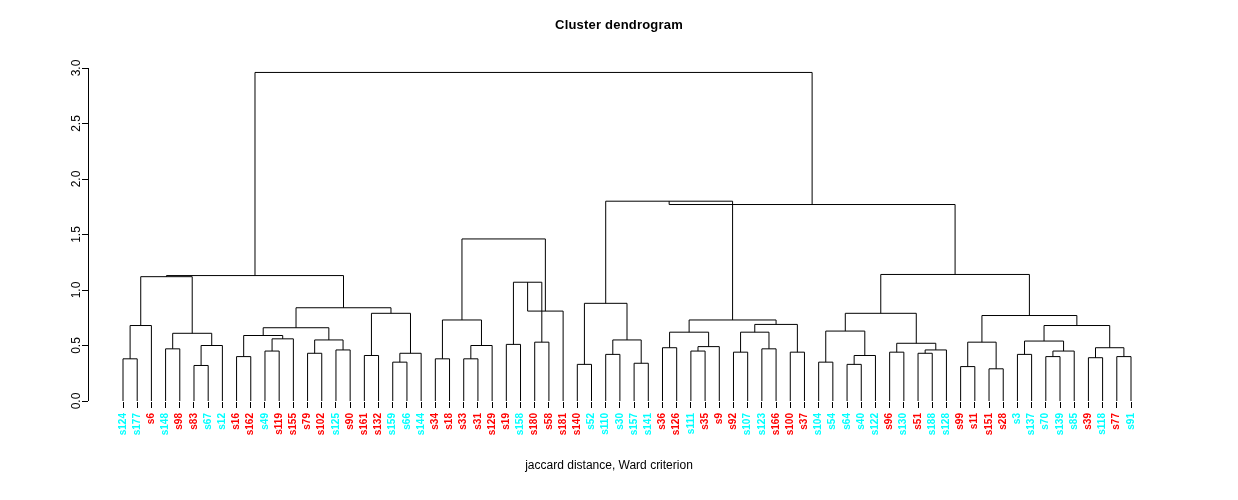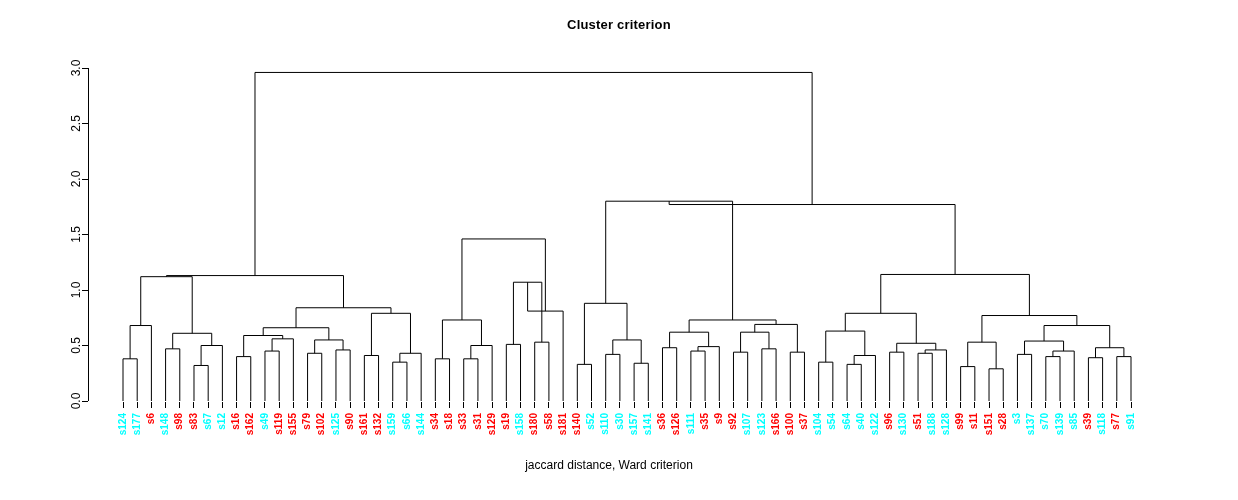--- a/index.html
+++ b/index.html
@@ -19,21 +19,21 @@
   }
   svg{display:block;}
   .axisline{stroke:#000;stroke-width:1;fill:none;shape-rendering:crispEdges;}
   .tree{stroke:#000;stroke-width:1;fill:none;shape-rendering:geometricPrecision;}
   .ytick{font-size:12px;fill:#000;font-family:"Liberation Sans",sans-serif;}
   .leaflab{font-size:10px;font-family:"Liberation Sans",sans-serif;font-weight:bold;}
 </style>
 </head>
 <body>
 
-<div class="ttl">Cluster criterion</div>
+<div class="ttl">Cluster dendrogram</div>
 <div class="xlab">jaccard distance, Ward criterion</div>
 
 <svg id="plot" width="1238" height="500" viewBox="0 0 1238 500" xmlns="http://www.w3.org/2000/svg">
   <g id="yaxis">
       <path d="M88 401 L88 68" class="axisline"></path>
       <path d="M88 401 L82 401" class="axisline"></path>
       <text x="77" y="401" class="ytick" text-anchor="middle" dominant-baseline="middle" transform="rotate(-90 77 401)">0.0</text>
       <path d="M88 345.5 L82 345.5" class="axisline"></path>
       <text x="77" y="345.5" class="ytick" text-anchor="middle" dominant-baseline="middle" transform="rotate(-90 77 345.5)">0.5</text>
       <path d="M88 290 L82 290" class="axisline"></path>

